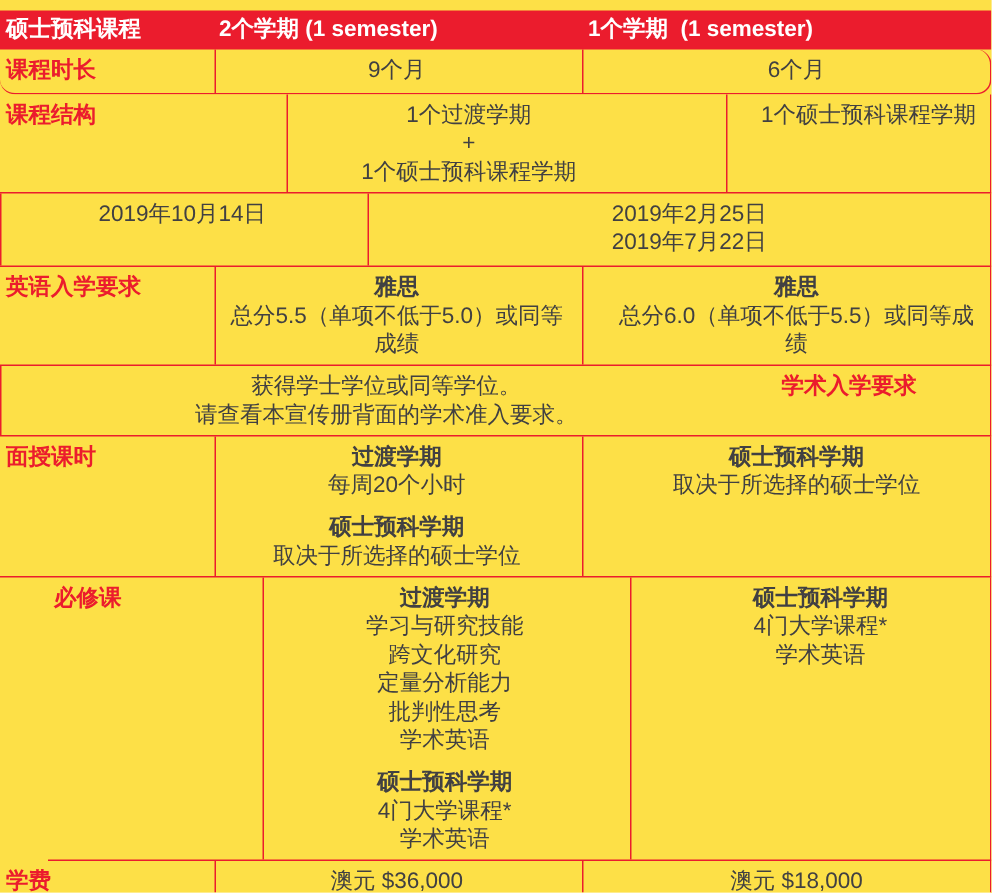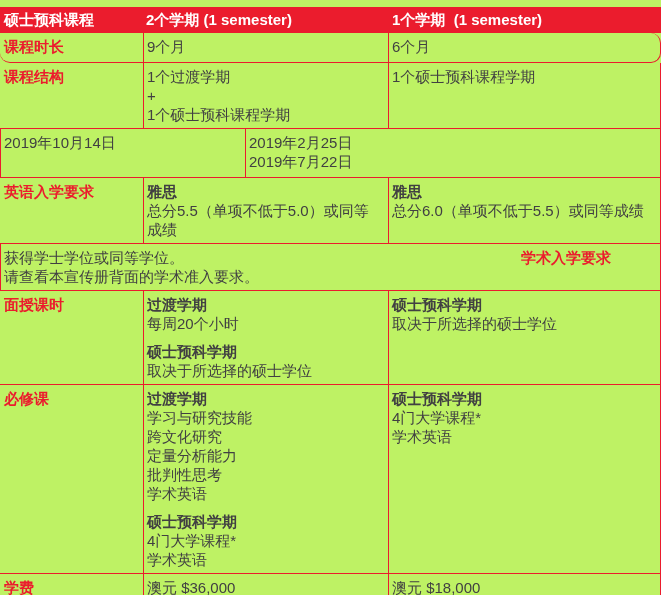--- a/index.html
+++ b/index.html
@@ -1,50 +1,50 @@
 <!DOCTYPE html>
 <html style="--red: #EB1C2D; --text: #414042;"><head>
 <meta charset="utf-8">
 <style>
   :root { --red:#EB1C2D; --text:#414042; }
   * { margin:0; padding:0; box-sizing:border-box; }
   body { background:#ffffff; }
   .page {
-    position:relative; width:661px; height:595px; background:#bef264;
+    position:relative; width:661px; height:595px; background:#fde047;
     font-family:"Liberation Sans", sans-serif; font-size:15px; color:var(--text);
     overflow:hidden;
   }
   .table { margin-top:7px; width:661px; }
   .header-row {
     display:flex; align-items:center; height:26px;
     background:var(--red); color:#ffffff; font-weight:700;
   }
   .hc { white-space:pre-wrap; line-height:26px; }
   .hc1 { width:143px; padding-left:4px; }
   .hc2 { width:245px; padding-left:3px; }
   .hc3 { flex:1; padding-left:4px; }
   .row {
     display:flex; align-items:stretch;
     border-bottom:1px solid var(--red);
     border-right:1px solid var(--red);
   }
   #rows .row:nth-child(1) { min-height:30px;border-radius:10px; }
-  #rows .row:nth-child(2) { min-height:65px; }
+  #rows .row:nth-child(2) { min-height:65px;gap:48px; }
   #rows .row:nth-child(3) { min-height:49px; }
   #rows .row:nth-child(4) { min-height:48px; }
   #rows .row:nth-child(5) { min-height:43px; }
   #rows .row:nth-child(6) { min-height:90px; }
-  #rows .row:nth-child(7) { min-height:184px; }
+  #rows .row:nth-child(7) { min-height:184px;margin-left:32px; }
   #rows .row:nth-child(8) { min-height:30px; }
   .cell { padding:4px 6px 4px 3px; line-height:19px; }
   .c1 { width:143px; padding-left:4px; color:var(--red); font-weight:700; }
   .c2 { width:245px; border-left:1px solid var(--red); }
-  .c3 { flex:1; border-left:1px solid var(--red); padding-left:3px; }
+  .c3 { flex:1; border-left:1px solid var(--red); padding-left:19px; }
   .cspan { flex:1; border-left:1px solid var(--red); }
-  .line { min-height:19px; }
+  .line { min-height:19px;text-align:center; }
   .bold { font-weight:700; }
   .gap { height:9px; }
 </style>
 </head>
 <body>
 
 <div class="page">
   <div class="table">
     <div class="header-row">
       <div class="hc hc1">硕士预科课程</div>

